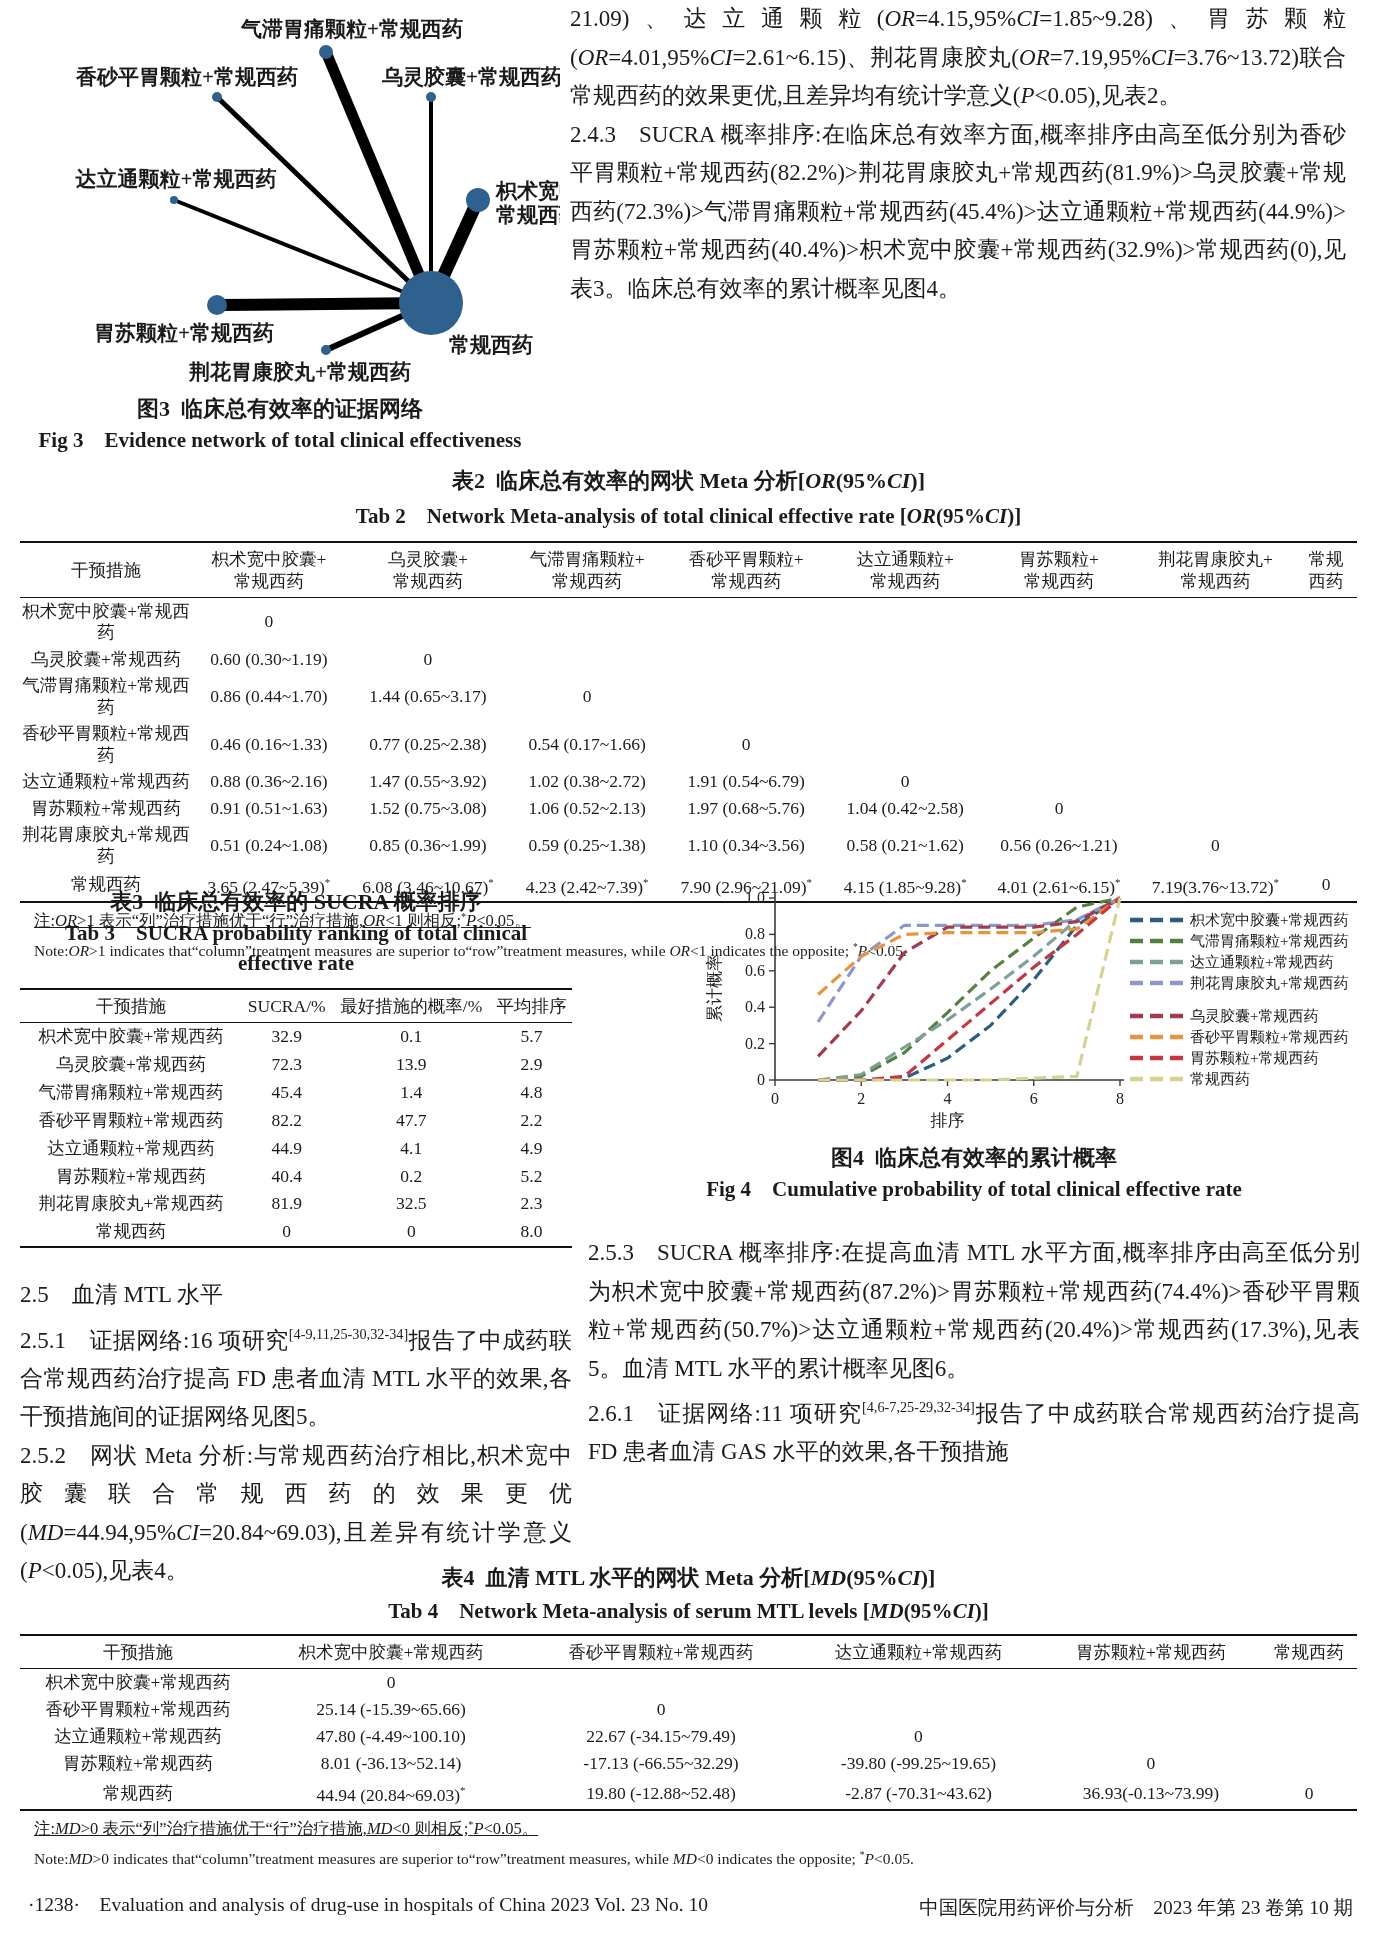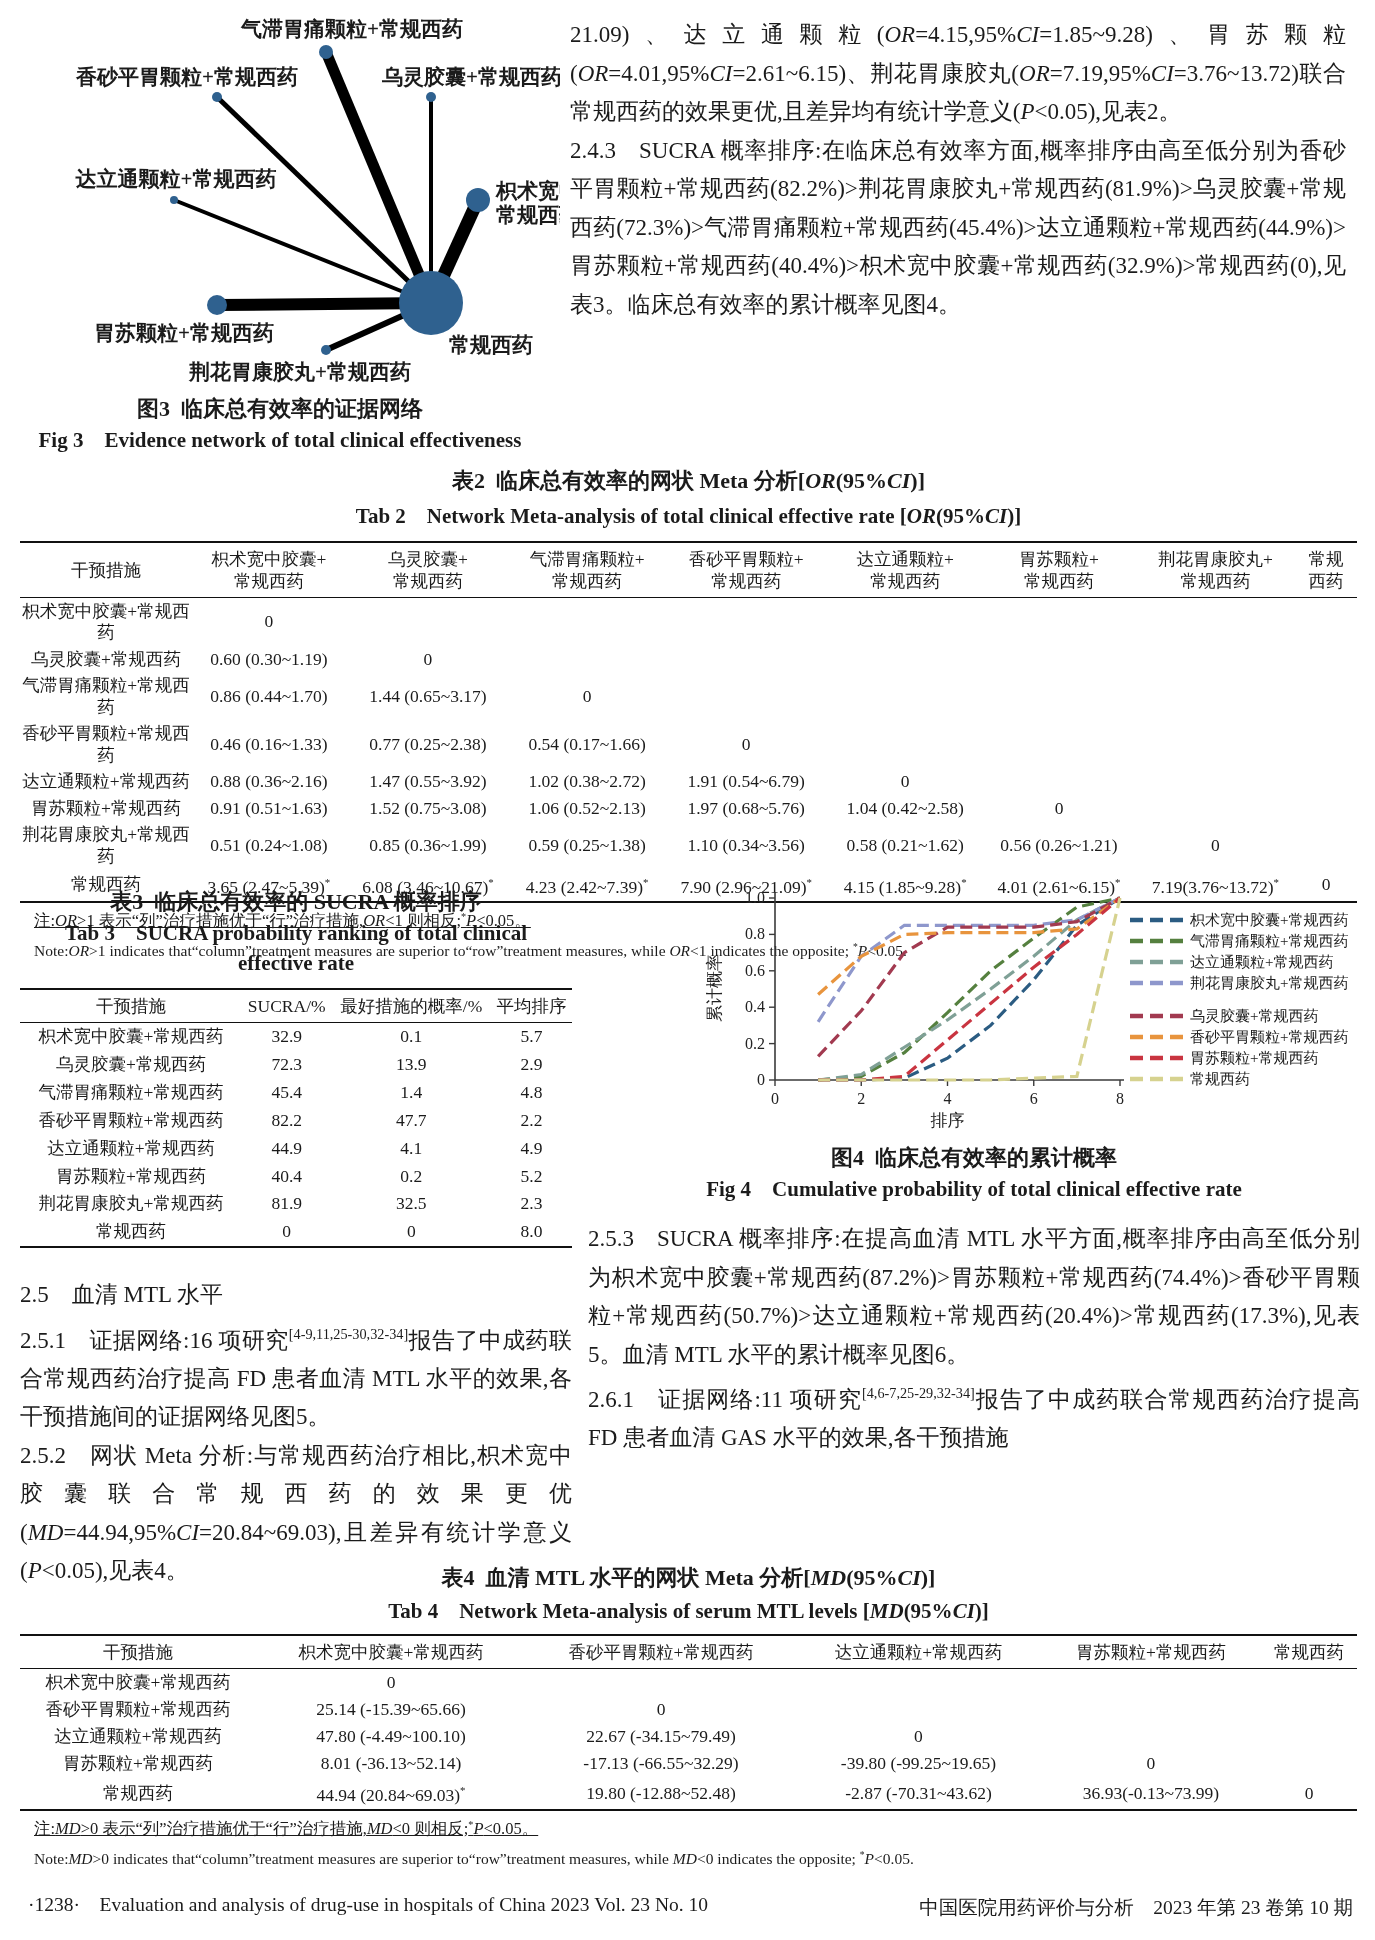--- a/index.html
+++ b/index.html
@@ -2,21 +2,21 @@
 <html><head>
 <meta charset="utf-8">
 <style>
   html,body{margin:0;padding:0;background:#ffffff;}
   body{width:1375px;height:1940px;position:relative;overflow:hidden;
        font-family:"Liberation Serif","DejaVu Serif",serif;color:#1b1b1b;}
   p{margin:0;}
   
   #top-flex{position:absolute;top:0;left:8;width:1352;display:flex;}
   #fig3-block{width:560px;flex:0 0 560px;}
-  #top-right-text{margin-left:10px;width:776px;padding-top:16px;}
+  #top-right-text{margin-left:10px;width:776px;}
   .body-text{font-size:23px;line-height:38.5px;text-align:justify;}
   .sec-h{font-weight:normal;}
   sup{font-size:0.62em;}
   
   .cap-cn{font-weight:bold;font-size:22px;text-align:center;margin-top:4px;line-height:32px;}
   .cap-en{font-weight:bold;font-size:21px;text-align:center;line-height:30px;}
   .tbl-title-cn{font-weight:bold;font-size:22px;text-align:center;line-height:32px;}
   .tbl-title-en{font-weight:bold;font-size:21px;text-align:center;line-height:30px;}
   
   table{border-collapse:collapse;width:100%;border-top:2.5px solid #111;border-bottom:2.5px solid #111;}
@@ -35,21 +35,21 @@
   
   #mid-flex{position:absolute;top:880px;left:20px;width:1340px;display:flex;}
   #mid-left{width:552px;flex:0 0 552px;}
   #mid-right{margin-left:16px;width:772px;}
   #mid-left .tbl-title-cn{margin-top:6px;}
   #table3{margin-top:10px;}
   #table3 th:first-child,#table3 td:first-child{width:218px;}
   #table3 td{padding:3.2px 2px;}
   #sec25{margin-top:28px;}
   #fig4-caps .cap-cn{margin-top:6px;}
-  #mid-right-text{margin-top:16px;}
+  #mid-right-text{margin-top:30px;}
   #mid-right-text .sec-h{margin-top:1px;}
   
   #sec-table4{position:absolute;top:1560px;left:20px;width:1337px;}
   #sec-table4 .tbl-title-cn{margin-top:2px;}
   #sec-table4 .tbl-title-en{margin:2px 0 8px;}
   #table4 th:first-child,#table4 td:first-child{width:232px;}
   #table4 th:last-child,#table4 td:last-child{width:92px;}
   #table4 td{padding:2.8px 2px;}
   
   .net-label{font-size:21px;font-weight:600;fill:#1b1b1b;font-family:"Liberation Serif","DejaVu Serif",serif;}

